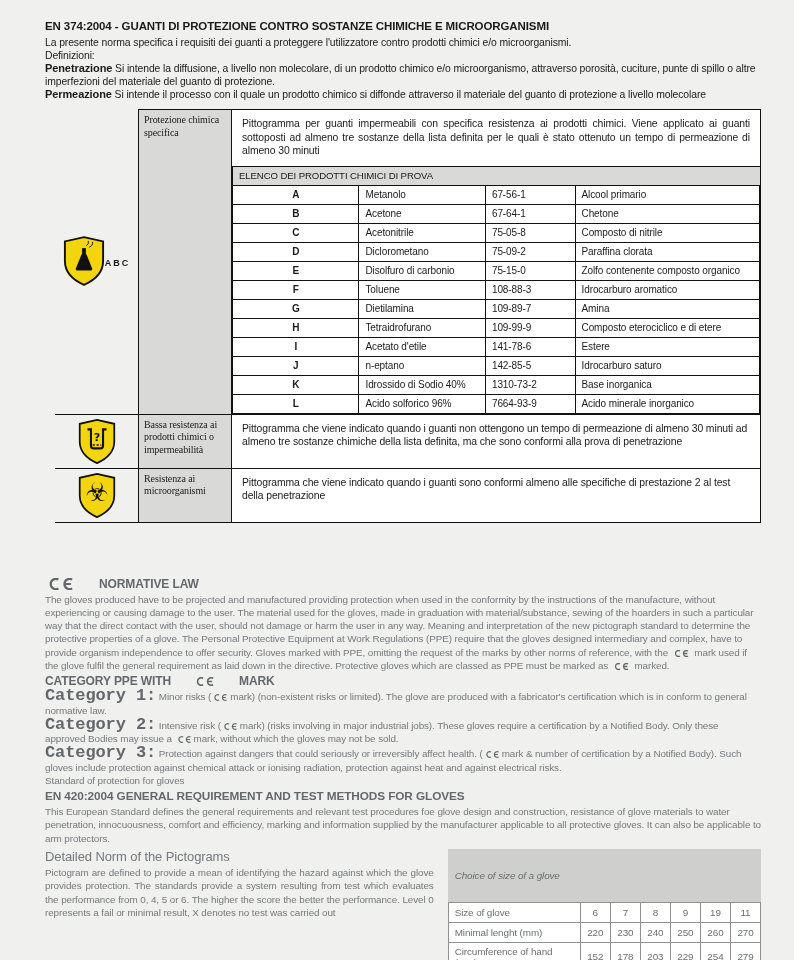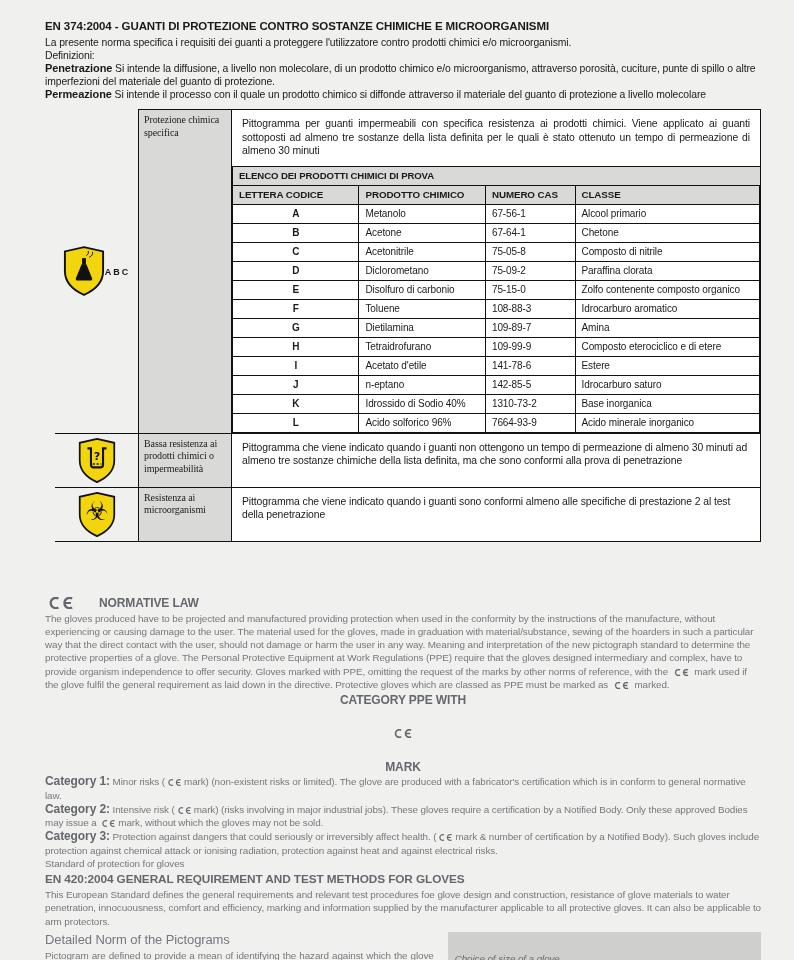--- a/index.html
+++ b/index.html
@@ -25,38 +25,38 @@
   .label-cell{background:#d9d9d7;border-left:1px solid #111;border-right:1px solid #111;
     padding:4px 5px;font-size:10px;line-height:12.5px;letter-spacing:-0.1px;font-family:Liberation Serif, serif;}
   .content-cell{background:#fff;border-right:1px solid #111;}
   .row-first .label-cell,.row-first .content-cell{border-top:1px solid #111;}
   .content-para{margin:2px;padding:5px 8px;font-size:10.4px;line-height:13.5px;text-align:justify;letter-spacing:-0.1px;}
   .row-simple .content-para{text-align:left;}
 
   
   table.chem{width:100%;border-collapse:collapse;margin-top:3px;}
   table.chem td,table.chem th{border:1px solid #111;font-size:10px;padding:3px 6px;letter-spacing:-0.1px;}
-  table.chem .tbl-title{background:#d9d9d7;font-weight:bold;font-size:9.6px;text-align:left;border-right:none;margin-left:45px;}
+  table.chem .tbl-title{background:#d9d9d7;font-weight:normal;font-size:9.6px;text-align:left;border-right:none;margin-left:45px;}
   table.chem th{background:#d9d9d7;font-weight:bold;text-align:left;font-size:9.8px;}
   table.chem td.code{text-align:center;font-weight:bold;width:24%;}
   table.chem td.prod{width:24%;}
   table.chem td.cas{width:17%;}
   table.chem td.cls{width:35%;}
   table.chem tr{height:19px;}
 
   
   .shield{display:block;}
   .picto-caption{font-size:9px;font-weight:bold;letter-spacing:2px;margin-top:3px;}
 
   
   .en-section{margin-top:54px;color:#75787c;letter-spacing:-0.1px;}
   .en-head{display:flex;align-items:center;gap:22px;font-weight:bold;color:#64686c;font-size:12px;margin:0;}
-  .en-head.big-gap{margin-top:2px;flex-direction:column;}
+  .en-head.big-gap{margin-top:2px;}
   .en-body{font-size:9.9px;line-height:13.3px;margin:2px 0 0 0;}
-  .cat-label{font-weight:bold;font-size:12px;color:#64686c;}
+  .cat-label{font-weight:bold;font-size:17px;color:#64686c;font-family:Liberation Mono, monospace;}
   .cat-para{font-size:9.9px;line-height:13.3px;margin:1px 0 0 0;}
   .plain-line{font-size:9.9px;margin:1px 0 0 0;}
   .en420-head{font-weight:bold;color:#64686c;font-size:11.8px;margin:3px 0 0 0;}
 
   .ce{display:inline-block;vertical-align:-1px;line-height:0;margin:0 2px;color:#64686c;}
   .ce svg{display:block;}
   .ce-big{vertical-align:-2px;margin-right:2px;}
 
   
   .bottom-cols{display:flex;gap:14px;margin-top:4px;}
@@ -97,26 +97,20 @@
         <div class="picto-caption">ABC</div>
       </div>
       <div class="label-cell">Protezione chimica specifica</div>
       <div class="content-cell">
         <p class="content-para">Pittogramma per guanti impermeabili con specifica resistenza ai prodotti chimici. Viene applicato ai guanti sottoposti ad almeno tre sostanze della lista definita per le quali è stato ottenuto un tempo di permeazione di almeno 30 minuti</p>
         <table class="chem">
           <thead>
             <tr>
                 <th colspan="4" class="tbl-title">ELENCO DEI PRODOTTI CHIMICI DI PROVA</th>
               </tr>
-            <tr>
-              <th>LETTERA CODICE</th>
-              <th>PRODOTTO CHIMICO</th>
-              <th>NUMERO CAS</th>
-              <th>CLASSE</th>
-            </tr>
           </thead>
           <tbody>
               <tr>
                 <td class="code">A</td>
                 <td class="prod">Metanolo</td>
                 <td class="cas">67-56-1</td>
                 <td class="cls">Alcool primario</td>
               </tr>
               <tr>
                 <td class="code">B</td>

